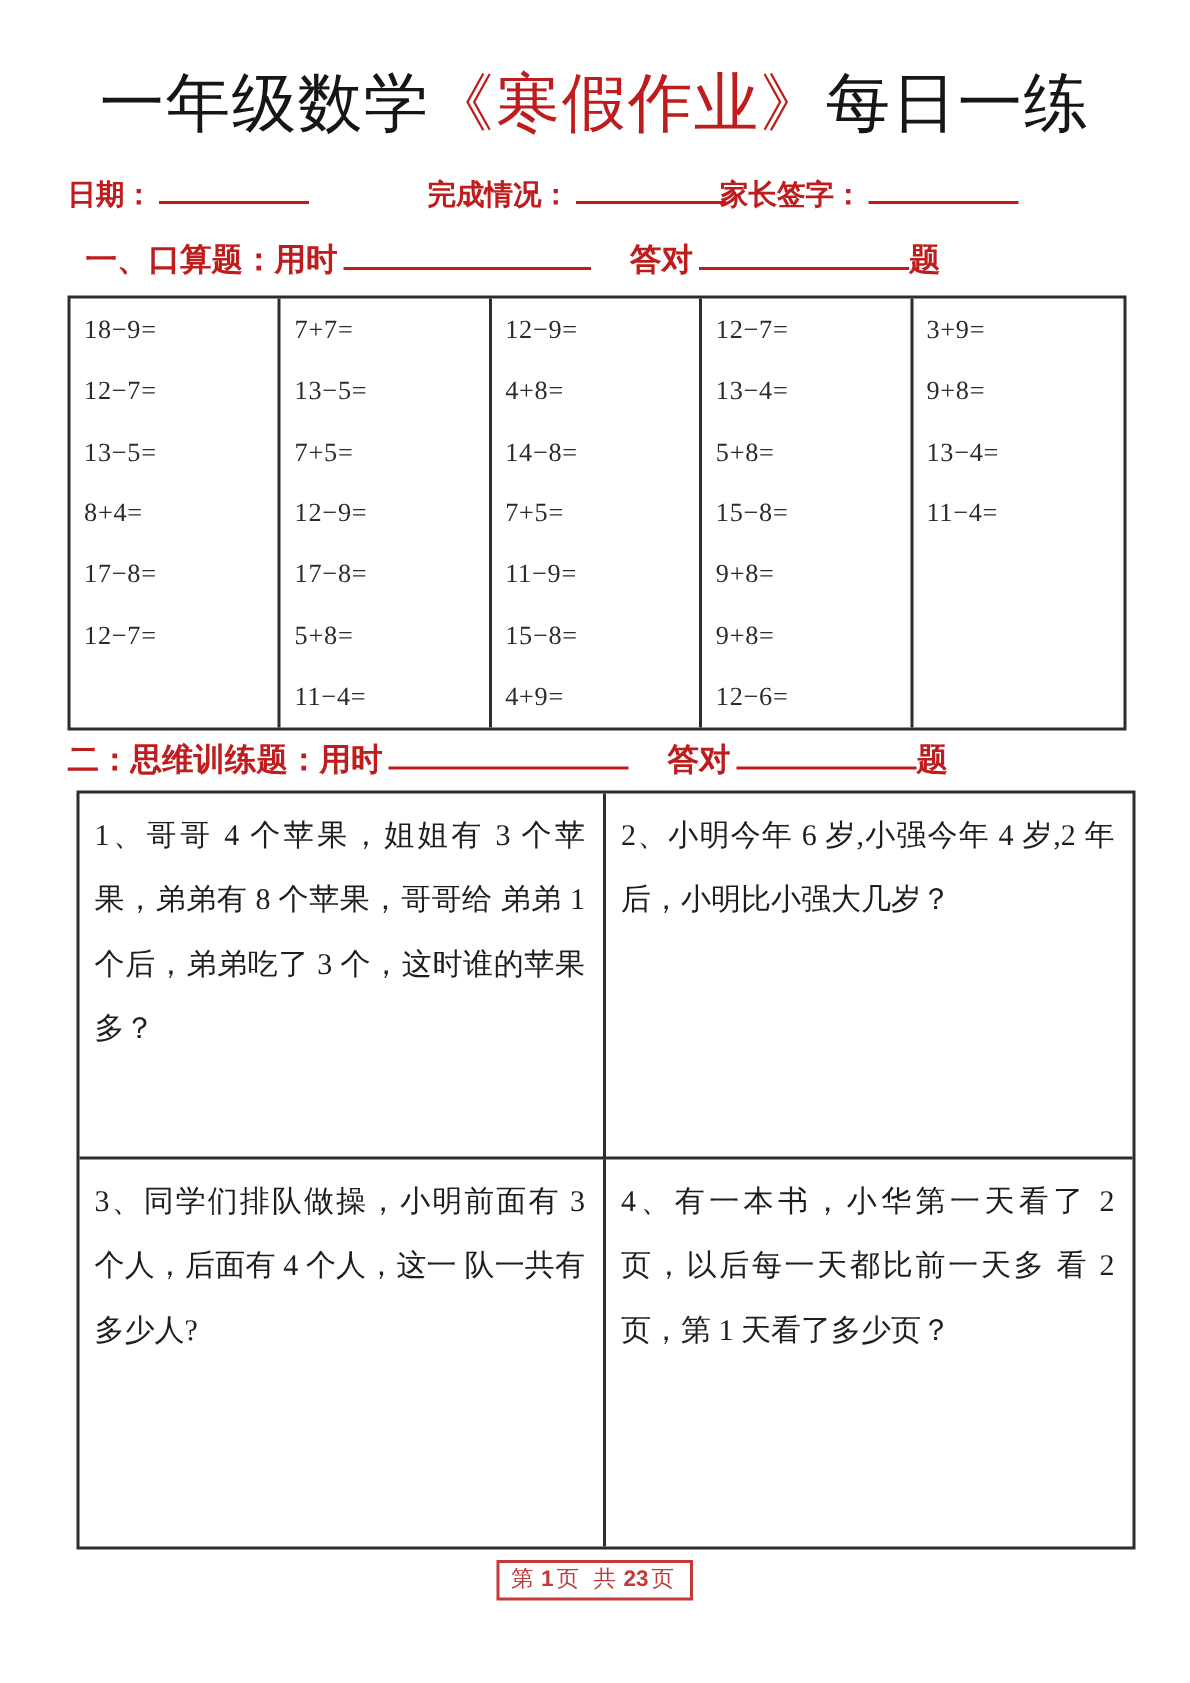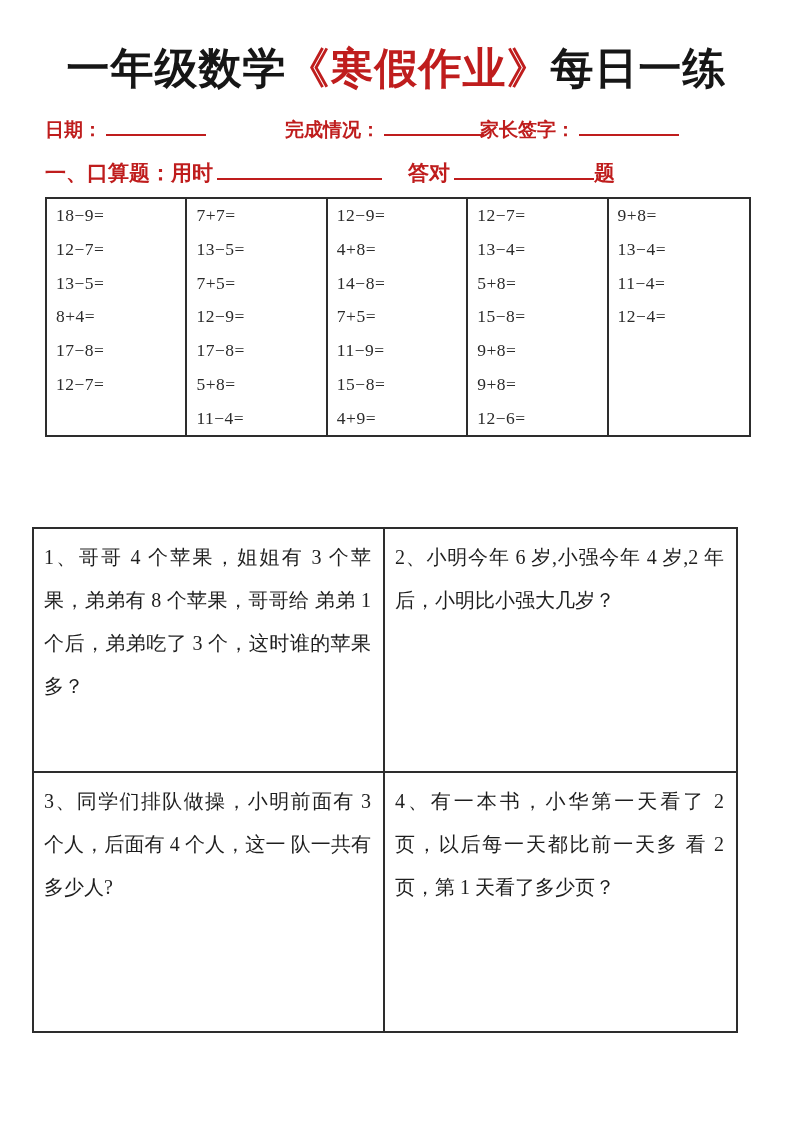--- a/index.html
+++ b/index.html
@@ -11,21 +11,21 @@
     font-family: "Liberation Serif", "DejaVu Serif", serif;
     overflow: hidden;
   }
   
   .title {
     position: absolute;
     top: 40px; left: 0;
     width: 100%;
     text-align: center;
     font-size: 43px;
-    font-weight: bold;
+    font-weight: normal;
     color: #161616;
     letter-spacing: 1px;
     white-space: nowrap;
   }
   .title .red-part { color: var(--color-red, #bf1d1d); }
   
   .info-item {
     position: absolute;
     top: 117px;
     font-size: 19px;
@@ -50,28 +50,28 @@
   .u120 { width: 120px; }
   
   .sec-header {
     position: absolute;
     left: 45px;
     font-size: 21px;
     font-weight: bold;
     color: var(--color-red, #bf1d1d);
     white-space: nowrap;
   }
-  .sec1 { top: 159px; }
+  .sec1 { top: 159px; margin-left: 12px; }
   .sec2 { top: 492px; }
   .sec-mid { margin-left: 26px; }
   
   .oral-table {
     position: absolute;
     top: 197px; left: 45px;
-    width: 706px; height: 240px;
+    width: 706px; height: 290px;
     box-sizing: border-box;
     border: 2px solid var(--color-border, #2d2d2d);
     display: grid;
     grid-template-columns: repeat(5, 1fr);
   }
   .oral-col {
     display: grid;
     grid-template-rows: repeat(7, 1fr);
     border-right: 2px solid var(--color-border, #2d2d2d);
   }
@@ -80,21 +80,21 @@
     display: flex;
     align-items: center;
     padding-left: 9px;
     font-size: 17.5px;
     color: #2b2b2b;
     letter-spacing: 0.5px;
   }
   
   .problems-grid {
     position: absolute;
-    top: 527px; left: 32px;
+    top: 527px; left: 51px;
     width: 706px; height: 506px;
     box-sizing: border-box;
     border: 2px solid var(--color-border, #2d2d2d);
     display: grid;
     grid-template-columns: 1fr 1fr;
     grid-template-rows: 244px 1fr;
   }
   .prob-cell {
     box-sizing: border-box;
     padding: 7px 12px 0 10px;
@@ -181,29 +181,37 @@
     <div class="oral-col">
       <div class="oral-cell">12−7=</div>
       <div class="oral-cell">13−4=</div>
       <div class="oral-cell">5+8=</div>
       <div class="oral-cell">15−8=</div>
       <div class="oral-cell">9+8=</div>
       <div class="oral-cell">9+8=</div>
       <div class="oral-cell">12−6=</div>
     </div>
     <div class="oral-col">
+      <div class="oral-cell">3+9=</div>
       <div class="oral-cell">9+8=</div>
       <div class="oral-cell">13−4=</div>
       <div class="oral-cell">11−4=</div>
-      <div class="oral-cell">12−4=</div>
-    </div>
-  </div>
-
+    </div>
+  </div>
+
+  <div class="sec-header sec2">
+    <span>二：思维训练题：用时</span><span class="uline u160"></span><span class="sec-mid">答对</span><span class="uline u120"></span><span>题</span>
+  </div>
 
   <div class="problems-grid">
     <div class="prob-cell col-left row-top">1、哥哥 4 个苹果，姐姐有 3 个苹果，弟弟有 8 个苹果，哥哥给 弟弟 1 个后，弟弟吃了 3 个，这时谁的苹果多？</div>
     <div class="prob-cell row-top">2、小明今年 6 岁,小强今年 4 岁,2 年后，小明比小强大几岁？</div>
     <div class="prob-cell col-left">3、同学们排队做操，小明前面有 3 个人，后面有 4 个人，这一 队一共有多少人?</div>
     <div class="prob-cell">4、有一本书，小华第一天看了 2 页，以后每一天都比前一天多 看 2 页，第 1 天看了多少页？</div>
   </div>
 
+  <div class="footer">
+    <span class="footer-box">
+      <span>第</span><span class="footer-num">1</span><span>页 共</span><span class="footer-num">23</span><span>页</span>
+    </span>
+  </div>
 
 </div>
 
 </body></html>

